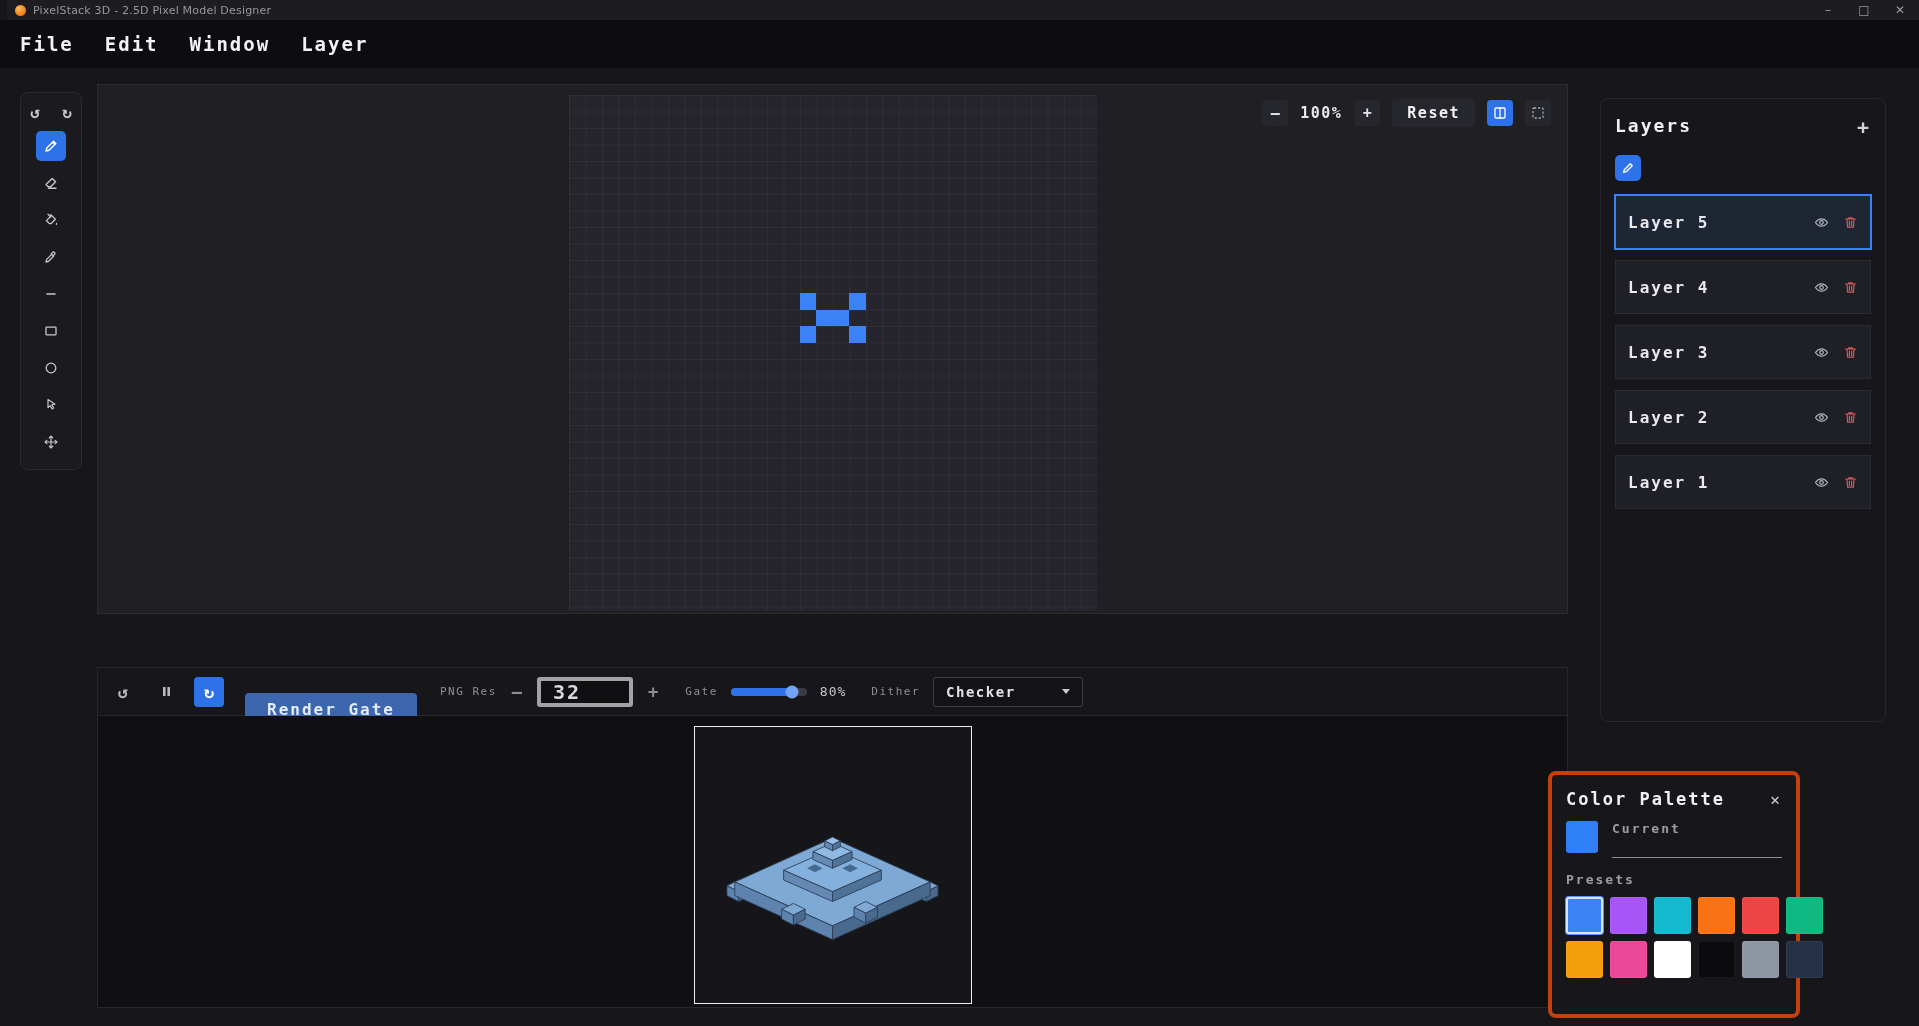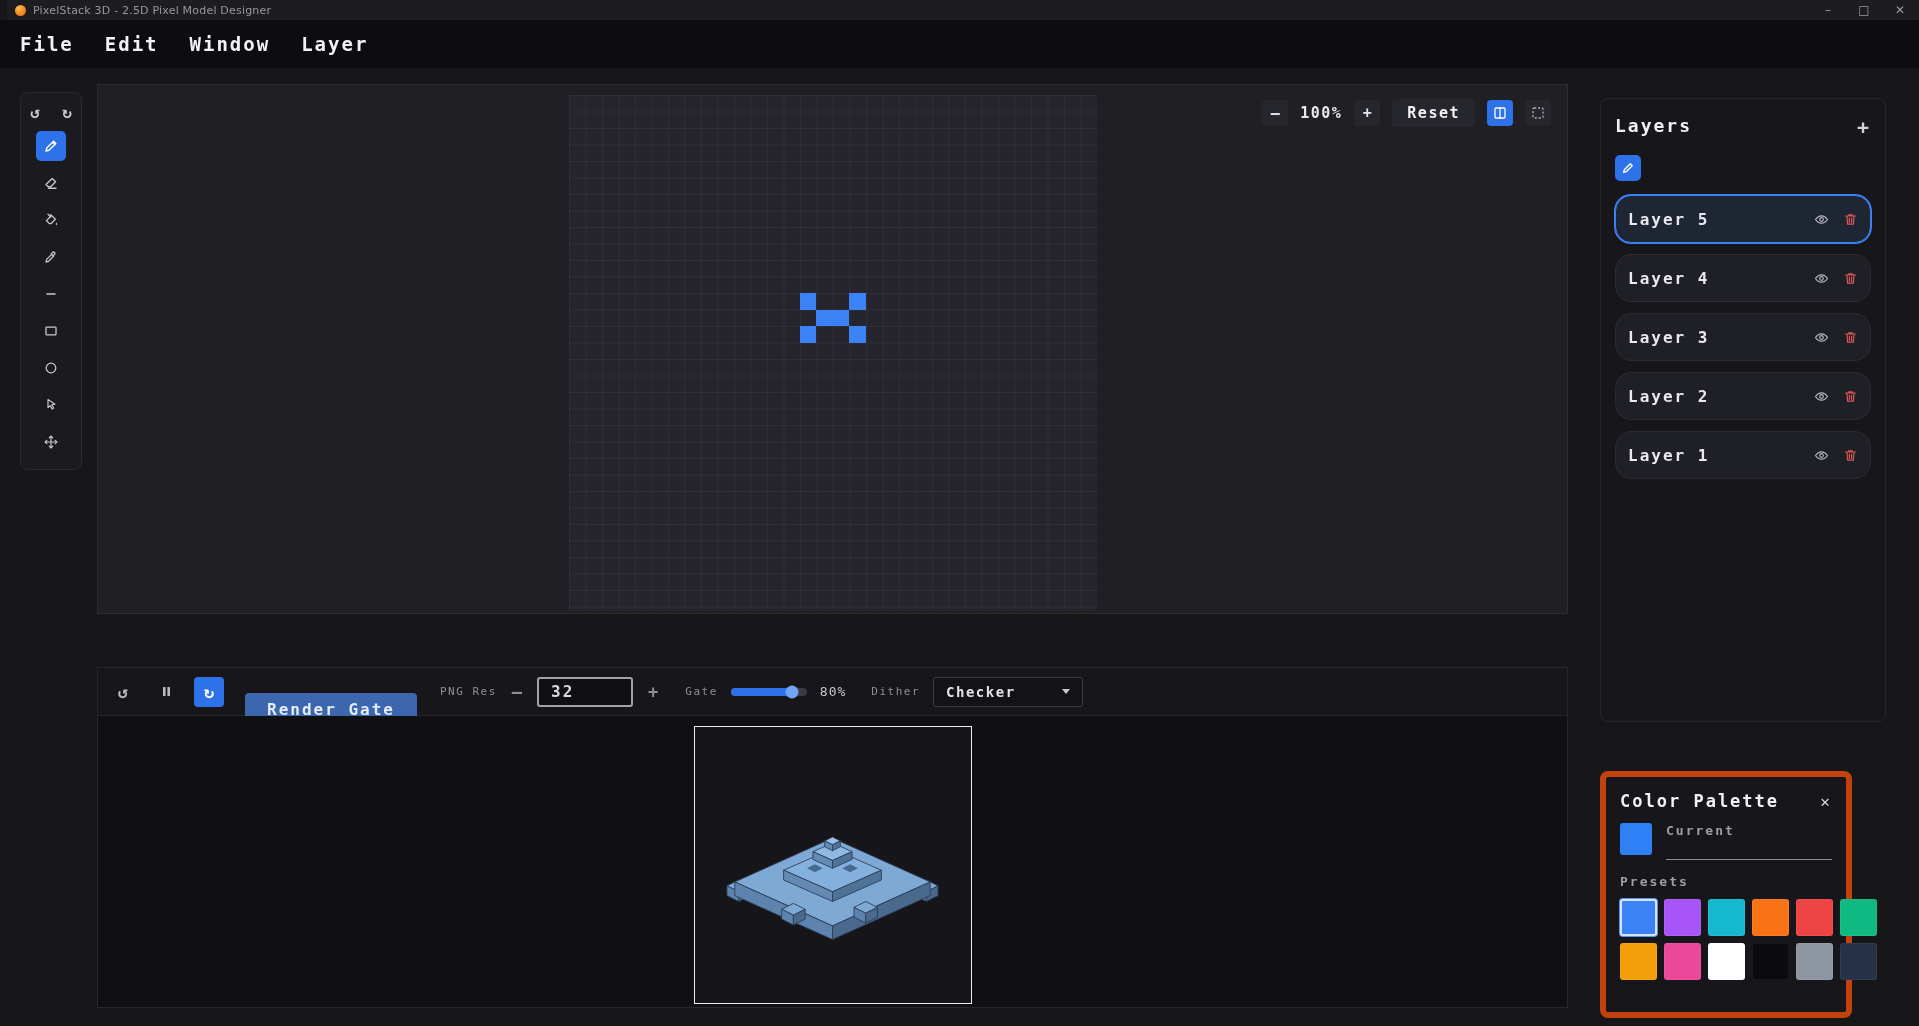--- a/index.html
+++ b/index.html
@@ -77,22 +77,22 @@
     padding:0 10px; gap:13px;
   }
   .rb-icon { width:30px; height:30px; border-radius:4px; background:none; border:none;
     color:#b9b9c2; display:flex; align-items:center; justify-content:center; font-size:17px;
     font-weight:700; font-family:inherit; }
   .rb-icon.active { background:#2e72e9; color:#fff; }
   .rendergate { height:34px; padding:0 22px; background:#3c66ae; border:none; border-radius:4px;
     color:#e3ecfb; font-size:16px; font-weight:700; letter-spacing:2px; font-family:inherit; margin-left:8px;margin-top:36px; }
   .rb-label { font-size:11px; font-weight:400; letter-spacing:1.5px; color:#8e8e96; }
   .rb-sign { background:none; border:none; color:#8e8e96; font-size:17px; font-weight:700; font-family:inherit; padding:0 2px; }
-  .resinput { width:96px; height:30px; background:#101013; border:2px solid #a3a3a3; border-radius:3px;
-    color:#d8d8de; font-size:16px; font-weight:700; letter-spacing:2px; padding-left:12px; font-family:inherit; }
+  .resinput { width:96px; height:30px; background:#101013; border:4px solid #a3a3a3; border-radius:3px;
+    color:#d8d8de; font-size:20px; font-weight:700; letter-spacing:2px; padding-left:12px; font-family:inherit; }
   .slider { position:relative; width:76px; height:8px; border-radius:4px; background:#3a3a43; cursor:pointer; }
   .slider-fill { position:absolute; left:0; top:0; height:100%; border-radius:4px; background:#2e72e9; }
   .slider-knob { position:absolute; top:50%; transform:translate(-50%,-50%); width:13px; height:13px;
     border-radius:50%; background:#72a4f5; }
   .gatepct { font-size:13px; font-weight:400; letter-spacing:1px; color:#c6c6ce; }
   .dither-select { position:relative; width:150px; height:30px; background:#131317; border:1px solid #3c3c45;
     border-radius:3px; display:flex; align-items:center; padding:0 12px; color:#e2e2e8;
     font-size:14px; font-weight:700; letter-spacing:1.5px; cursor:pointer; }
   .chev { margin-left:auto; width:0; height:0; border-left:4px solid transparent;
     border-right:4px solid transparent; border-top:5px solid #c9c9d0; }
@@ -113,32 +113,32 @@
   .layers-panel {
     position:absolute; left:1600px; top:98px; width:286px; height:624px;
     background:#17171b; border:1px solid #26262c; border-radius:8px; padding:16px 14px;
   }
   .panel-header { display:flex; }
   .panel-title { font-size:18px; font-weight:700; letter-spacing:2px; color:#f1f1f5; }
   .addbtn { margin-left:auto; background:none; border:none; color:#d2d2d8; font-size:20px;
     font-weight:700; font-family:inherit; padding:0 2px; }
   .brushchip { width:26px; height:26px; border-radius:5px; background:#2e72e9; border:none; padding:0;
     display:flex; align-items:center; justify-content:center; color:#fff; margin:16px 0 14px; }
-  .layer-row { height:48px; background:#1f1f26; border:1px solid #2b2b33; border-radius:16px;
+  .layer-row { height:54px; background:#1f1f26; border:1px solid #2b2b33; border-radius:0;
     display:flex; align-items:center; padding:0 12px; margin-bottom:11px; cursor:pointer; }
   .layer-row.selected { background:#1f2633; border-color:#3b82f6; box-shadow:0 0 0 1px #3b82f6; }
   .layer-name { font-size:16px; font-weight:700; letter-spacing:2px; color:#e8e8ee; }
   .row-icons { margin-left:auto; display:flex; align-items:center; gap:14px; }
   .eyebtn, .trashbtn { background:none; border:none; padding:0; display:flex; }
   .eyebtn { color:#b6b6c0; } .trashbtn { color:#d95757; }
 
   
   .palette-panel {
-    position:absolute; left:1600px; top:771px; width:252px; height:247px;
-    background:#17171b; border:6px solid #c2410c; border-radius:8px; padding:14px;
+    position:absolute; left:1548px; top:771px; width:252px; height:247px;
+    background:#17171b; border:4px solid #c2410c; border-radius:8px; padding:14px;
   }
   .closebtn { margin-left:auto; background:none; border:none; color:#d2d2d8; font-size:16px;
     font-weight:700; font-family:inherit; padding:0 2px; }
   .current-row { display:flex; margin-top:12px; }
   .current-swatch { width:32px; height:32px; border-radius:3px; flex:none; }
   .current-right { flex:1; margin-left:14px; display:flex; flex-direction:column; }
   .small-label { font-size:13px; font-weight:700; letter-spacing:2px; color:#9d9da6; }
   .current-input { background:none; border:none; border-bottom:1px solid #8e8e96; height:18px;
     margin-top:4px; color:#ddd; font-family:inherit; font-size:13px; padding:0; width:100%; }
   .presets-label { margin-top:14px; display:block; }

